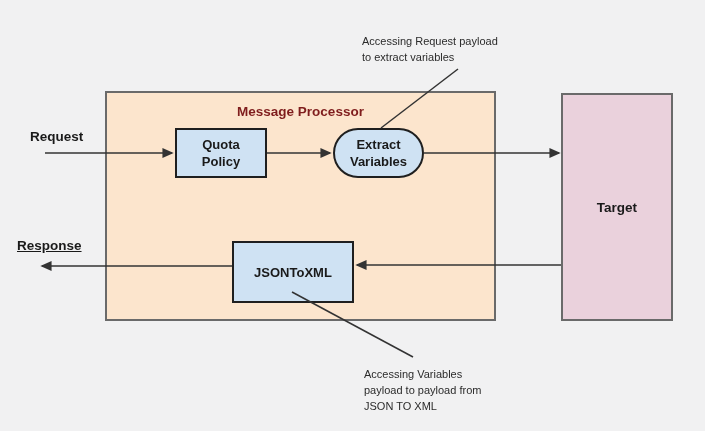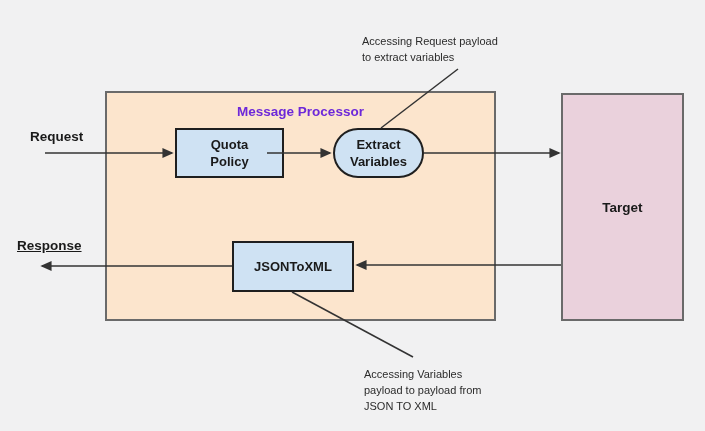--- a/index.html
+++ b/index.html
@@ -34,43 +34,43 @@
     height: 230px;
     background: var(--processor-fill, #fce5cd);
     border: 2px solid var(--processor-border, #6a6a6a);
     z-index: 1;
   }
   .processor-title {
     margin-top: 11px;
     text-align: center;
     font-size: 13.5px;
     font-weight: bold;
-    color: #6d28d9;
+    color: #7f1d1d;
   }
   .policy-box {
     background: var(--policy-fill, #cfe2f3);
     border: 2px solid var(--policy-border, #1f1f1f);
     display: flex;
     flex-direction: column;
     align-items: center;
     justify-content: center;
     font-size: 13px;
     font-weight: bold;
     color: #1a1a1a;
     line-height: 17px;
     text-align: center;
     z-index: 2;
   }
-  .quota-box     { left: 175px; top: 128px; width: 109px;  height: 50px; }
+  .quota-box     { left: 175px; top: 128px; width: 92px;  height: 50px; }
   .extract-box   { left: 333px; top: 128px; width: 91px;  height: 50px; border-radius: 25px; }
-  .jsontoxml-box { left: 232px; top: 241px; width: 122px; height: 51px; }
+  .jsontoxml-box { left: 232px; top: 241px; width: 122px; height: 62px; }
   .target-box {
     left: 561px;
     top: 93px;
-    width: 123px;
+    width: 112px;
     height: 228px;
     background: var(--target-fill, #ead1dc);
     border: 2px solid var(--processor-border, #6a6a6a);
     display: flex;
     align-items: center;
     justify-content: center;
     font-size: 13.5px;
     font-weight: bold;
     color: #1a1a1a;
     z-index: 1;

